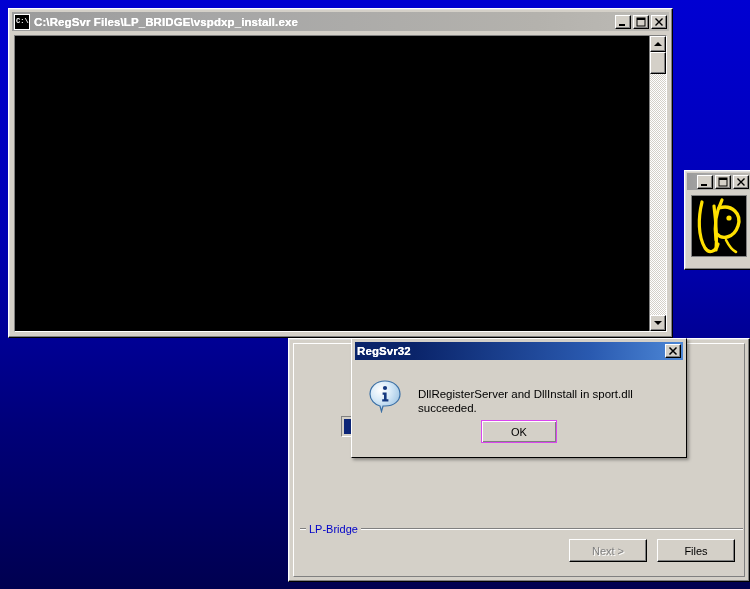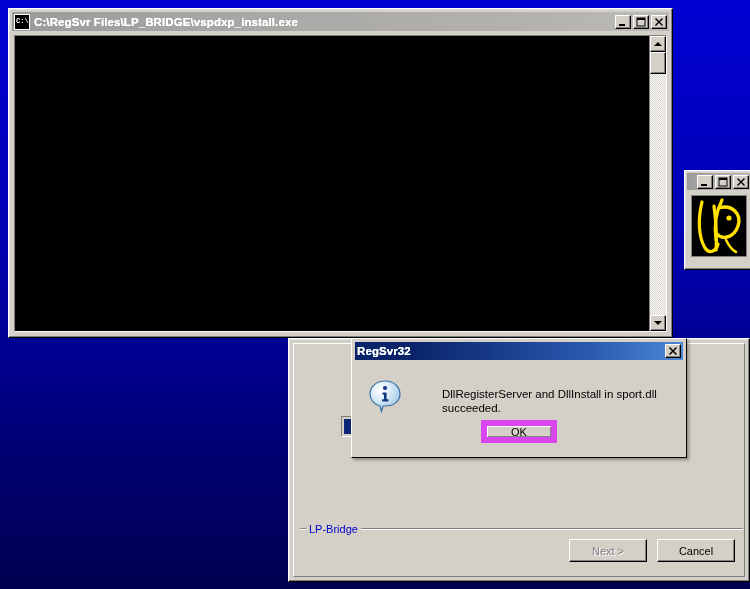--- a/index.html
+++ b/index.html
@@ -338,31 +338,30 @@
     height: 34px;
   }
   #regsvr-message {
     position: absolute;
     left: 62px;
     top: 24px;
     right: 8px;
     font-size: 11.5px;
     color: #000000;
     line-height: 14px;
-    margin-left: 24px;
   }
   #regsvr-ok {
     position: absolute;
     left: 50%;
     transform: translateX(-50%);
     bottom: 10px;
     width: 76px;
     height: 23px;
     background: #d4d0c8;
-    border: 6px solid #d946ef;
+    border: 1px solid #d946ef;
     box-shadow: inset 1px 1px 0 #ffffff, inset -1px -1px 0 #808080,
                 inset 2px 2px 0 #d4d0c8, inset -2px -2px 0 #d4d0c8;
     box-sizing: border-box;
     font-family: "Liberation Sans", sans-serif;
     font-size: 11px;
     display: flex;
     align-items: center;
     justify-content: center;
     cursor: default;
   }
@@ -457,21 +456,21 @@
       </div>
 
       <div id="brand-group">
         <span class="group-tick"></span>
         <span id="brand-label">LP-Bridge</span>
         <span class="group-line"></span>
       </div>
 
       <div id="installer-buttons">
         <button class="push-btn disabled" disabled="">Next &gt;</button>
-        <button class="push-btn">Cancel</button>
+        <button class="push-btn">Files</button>
       </div>
 
     </div>
   </div>
 
   <div class="win raised" id="regsvr-dialog">
     <div class="titlebar active">
       <span class="title-text">RegSvr32</span>
       <span class="tb-buttons">
         <span class="tb-btn">

